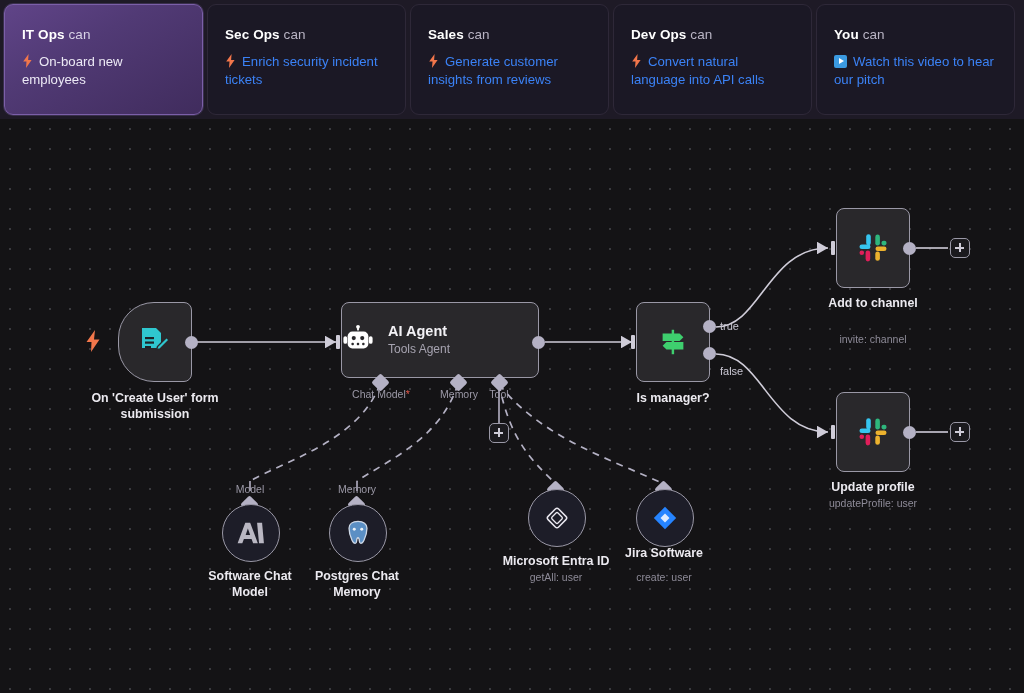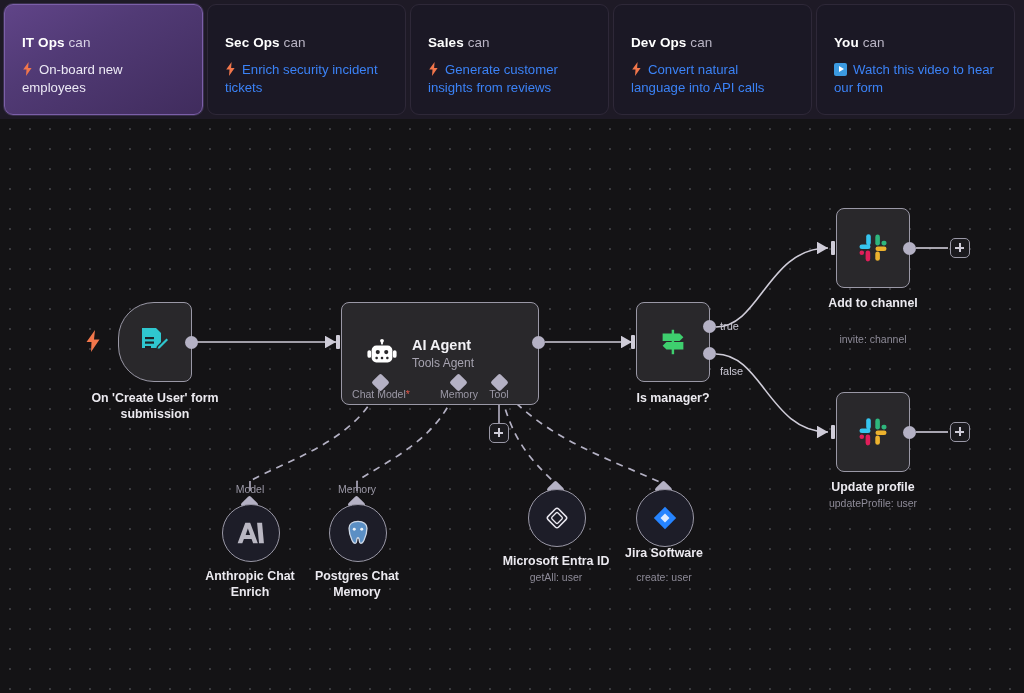--- a/index.html
+++ b/index.html
@@ -20,21 +20,21 @@
   .cards{
     position:absolute;left:0;top:0;
     display:flex;gap:4px;padding:4px 4px 0 4px;box-sizing:border-box;
     width:1024px;
   }
   .card{
     width:199px;height:111px;box-sizing:border-box;
     border-radius:9px;
     border:1px solid #2e2838;
     background:#1b1825;
-    padding:30px 17px 0 17px;
+    padding:22px 17px 0 17px;
     position:relative;
   }
   .card.highlight{
     background:linear-gradient(150deg,#604488 0%,#513a75 38%,#402c5d 100%);
     border:1px solid #7b5fa8;
     box-shadow:0 0 0 1px rgba(140,110,190,.25);
   }
   .card-title{
     font-size:13.5px;color:#b9b4c4;letter-spacing:.1px;margin-bottom:11px;
     white-space:nowrap;
@@ -185,21 +185,21 @@
           </span><span>Convert natural language into API calls</span>
         </div>
       </div>
 
       <div class="card">
         <div class="card-title">
           <b>You</b>
           <span>can</span>
         </div>
         <div class="card-body">
-          <span class="playico"></span><span>Watch this video to hear our form</span>
+          <span class="playico"></span><span>Watch this video to hear our pitch</span>
         </div>
       </div>
 
     </div>
   </div>
 
   <div class="canvas">
 
     <svg class="svg-layer">
       <defs>
@@ -252,21 +252,21 @@
             <path d="M28.5 12.5 31 15l-9 9-3.4.8.9-3.3z" fill="#2fc7cf" stroke="#29282b" stroke-width="1.4"></path>
           </svg>
         </span>
       </div>
       <div class="port" style="left:67px;top:34px;"></div>
       <div class="nlabel wrap" style="left:37px;top:88px;">On 'Create User' form submission</div>
     </div>
 
     <div class="node" style="left:341px;top:183px;">
       <div class="instub" style="left:-5px;top:33px;"></div>
-      <div class="nbox" style="width:198px;height:103px;padding-left:24px;">
+      <div class="nbox" style="width:198px;height:76px;">
         <span style="margin-right:14px;">
           <svg class="ico" viewBox="0 0 34 34" width="32" height="32">
             <rect x="16" y="2" width="2" height="5" rx="1" fill="#fff"></rect>
             <circle cx="17" cy="3" r="2" fill="#fff"></circle>
             <rect x="6" y="8" width="22" height="18" rx="5" fill="#fff"></rect>
             <rect x="1.5" y="13" width="4" height="8" rx="2" fill="#fff"></rect>
             <rect x="28.5" y="13" width="4" height="8" rx="2" fill="#fff"></rect>
             <circle cx="12.5" cy="15" r="2.2" fill="#29282b"></circle>
             <circle cx="21.5" cy="15" r="2.2" fill="#29282b"></circle>
             <rect x="10" y="20" width="2.6" height="2.6" rx="1" fill="#29282b"></rect>
@@ -362,21 +362,21 @@
       <div class="diamond" style="left:21px;top:-6px;"></div>
       <div class="circ-node" style="left:0;top:0;">
         <span>
           <svg class="ico" viewBox="0 0 30 26" width="28" height="24">
             <path d="M8.8 2 0.5 24h5.1l1.7-4.6h8.3L17.3 24h5.1L14.1 2z" fill="#b9b7c2"></path>
             <path d="M9.2 15.2h4.9L11.6 8z" fill="#1d1d28"></path>
             <path d="M21.6 2h5.4L29 24h-5.3z" fill="#b9b7c2"></path>
           </svg>
         </span>
       </div>
-      <div class="nlabel wrap" style="left:28px;top:64px;width:110px;">Anthropic Chat Enrich</div>
+      <div class="nlabel wrap" style="left:28px;top:64px;width:110px;">Software Chat Model</div>
     </div>
 
     <div class="node" style="left:329px;top:385px;">
       <div class="conn-label" style="left:28px;top:-21px;">Memory</div>
       <div class="diamond" style="left:21px;top:-6px;"></div>
       <div class="circ-node" style="left:0;top:0;">
         <span>
           <svg class="ico" viewBox="0 0 30 30" width="28" height="28">
             <path d="M15 2.5c-6 0-9.6 3-9.6 7.3 0 4.4 1.4 9 3.2 12.9 1 2.2 2.3 3.4 3.4 3.4 1 0 1.4-1 1.5-2.4.1-1.6.3-3.6 1.5-3.6s1.4 2 1.5 3.6c.1 1.4.5 2.4 1.5 2.4 1.1 0 2.4-1.2 3.4-3.4 1.8-3.9 3.2-8.5 3.2-12.9 0-4.3-3.6-7.3-9.6-7.3z" fill="#5b8fc4" stroke="#cfd8e6" stroke-width="1.4"></path>
             <circle cx="11" cy="11" r="1.6" fill="#eaf1f8"></circle>

